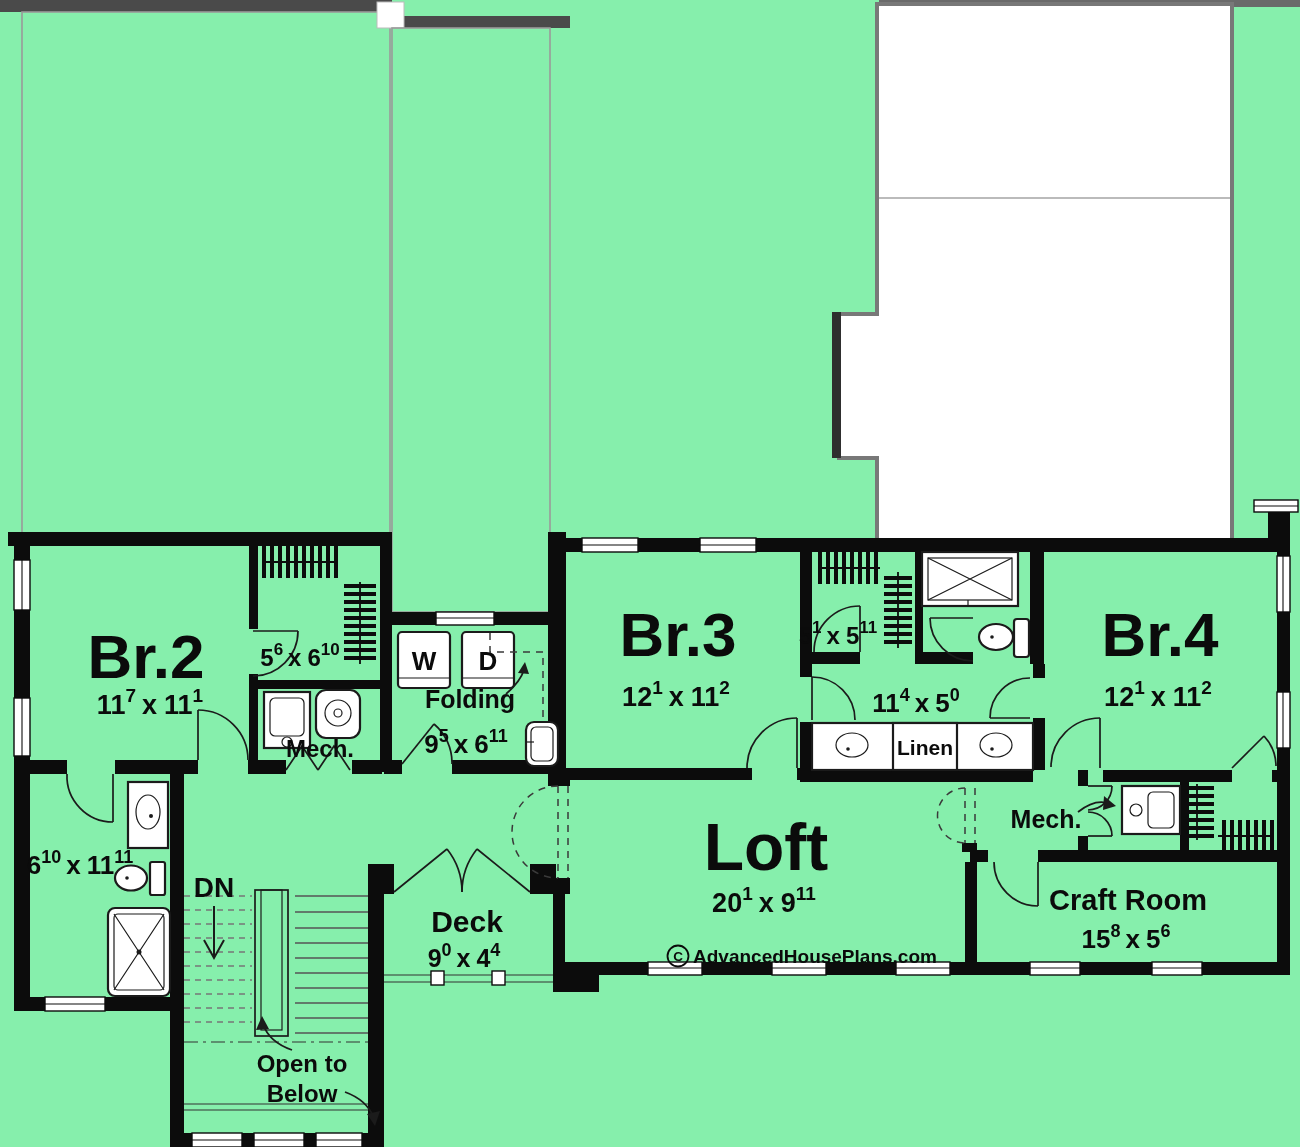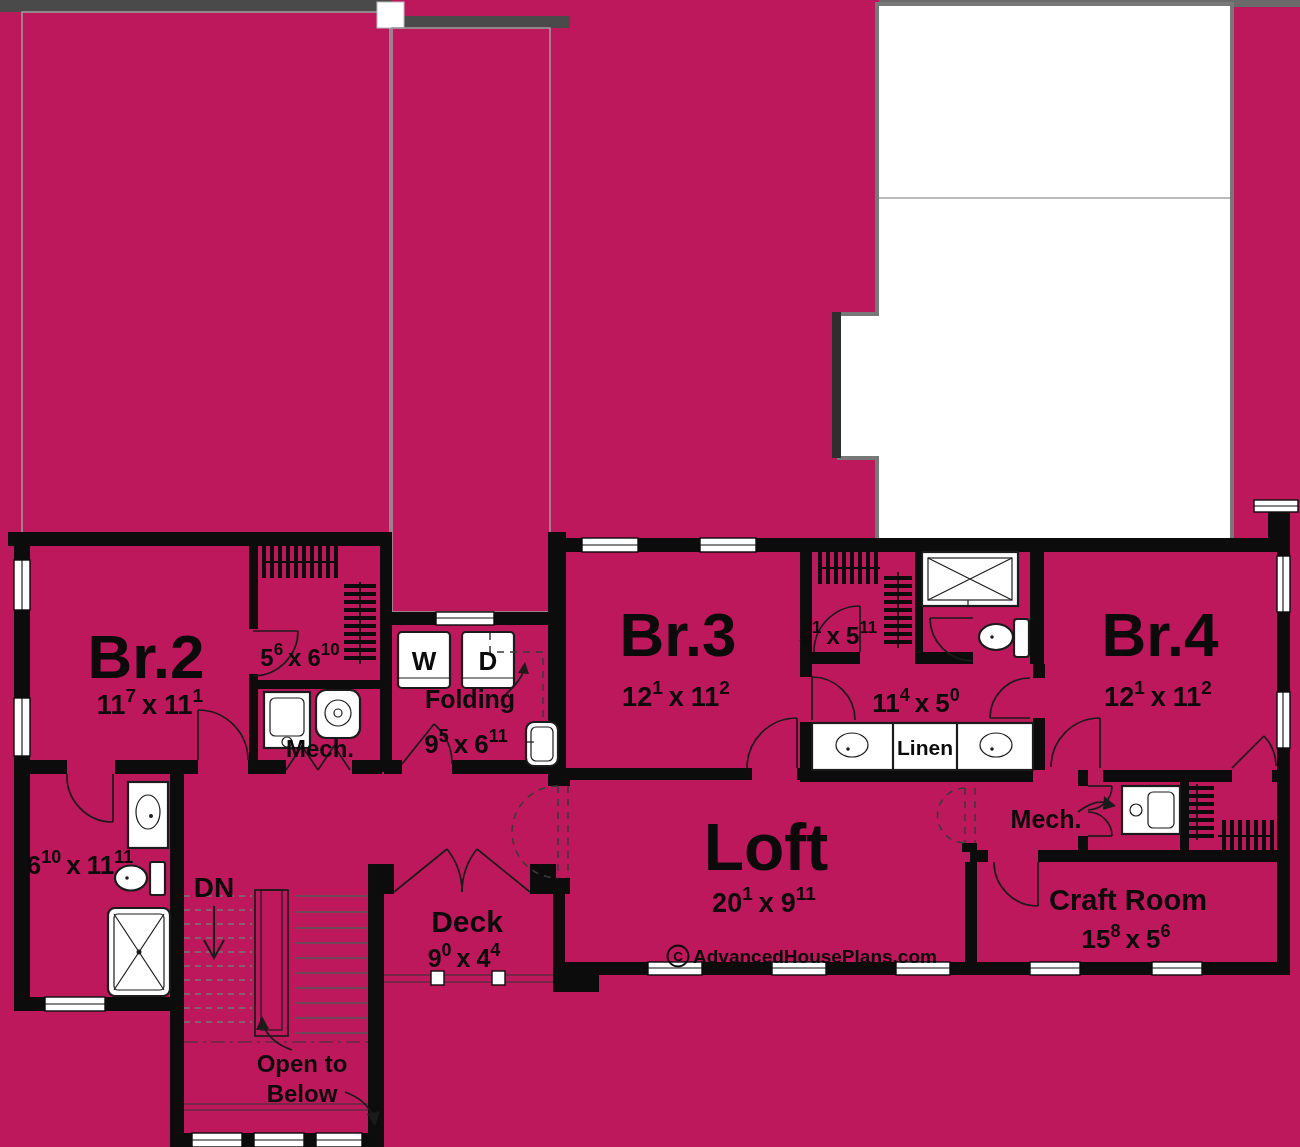--- a/index.html
+++ b/index.html
@@ -1,16 +1,16 @@
 <!DOCTYPE html>
 <html><head>
 <meta charset="utf-8">
 <style>
   html,body{margin:0;padding:0;background:#fff;}
-  .stage{position:relative;width:1300px;height:1147px;background:#be185d;overflow:hidden;}
+  .stage{position:relative;width:1300px;height:1147px;background:#86efac;overflow:hidden;}
   svg{position:absolute;inset:0;}
   text{font-family:"Liberation Sans","DejaVu Sans",sans-serif;font-weight:bold;fill:#0b0b0b;}
   .wall{fill:#0c0c0c;stroke:none;}
   .roofline{fill:none;stroke:#9a9a9a;stroke-width:1.6;}
   .win{fill:#ffffff;stroke:#0c0c0c;stroke-width:1.4;}
   .winline{stroke:#0c0c0c;stroke-width:1.1;fill:none;}
   .fx{fill:#ffffff;stroke:#1b1b1b;stroke-width:2.2;}
   .fxthin{fill:none;stroke:#1b1b1b;stroke-width:1.2;}
   .door{fill:none;stroke:#1b1b1b;stroke-width:1.7;}
   .dash{fill:none;stroke:#3a3a3a;stroke-width:1.5;stroke-dasharray:7 6;}

